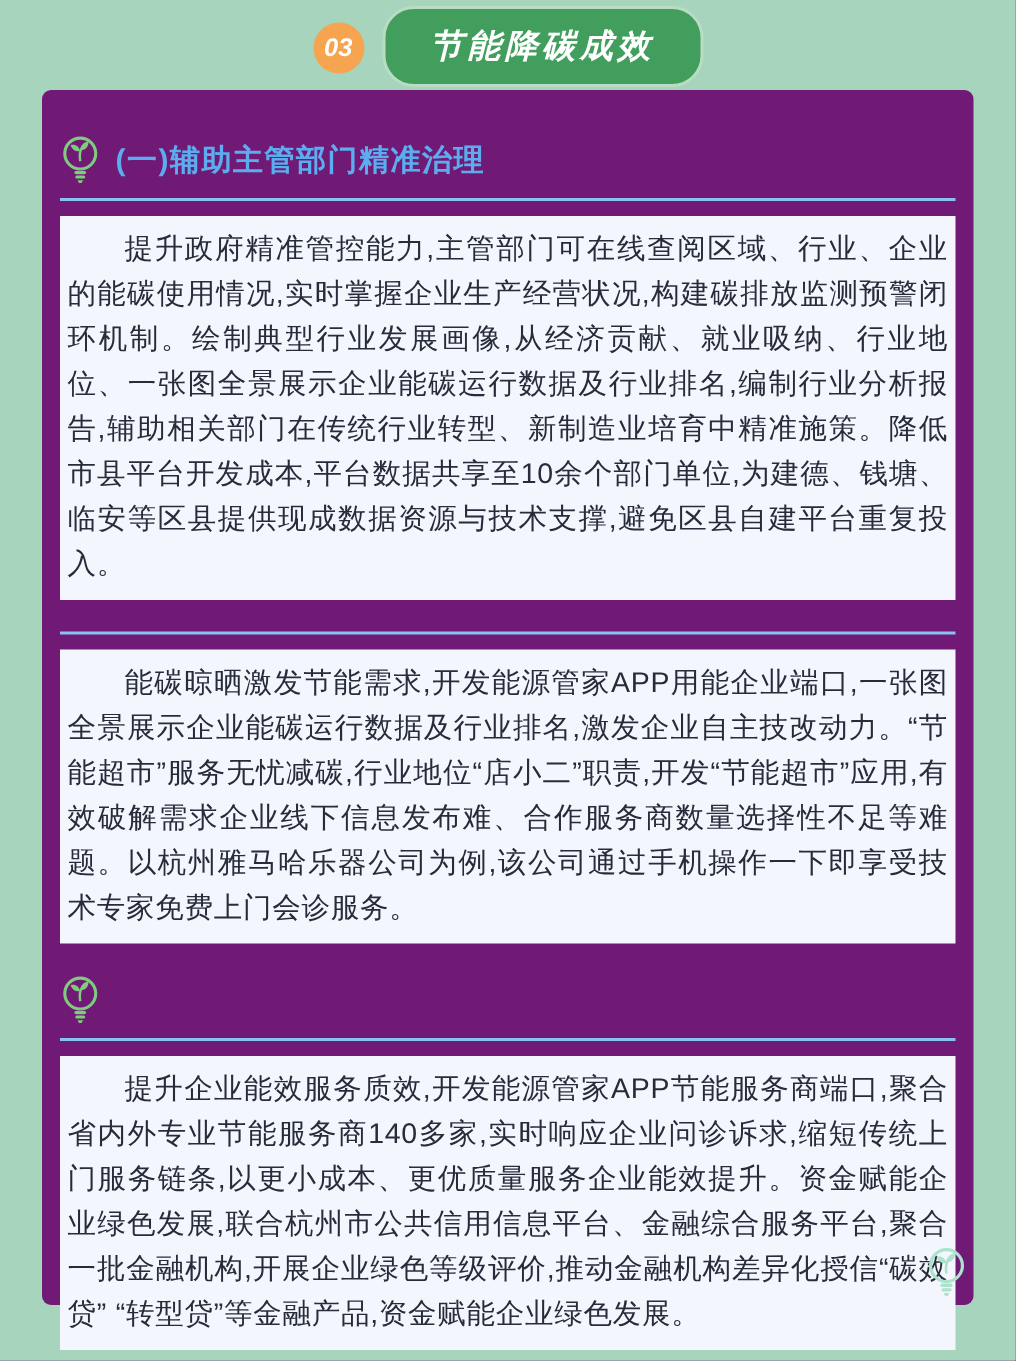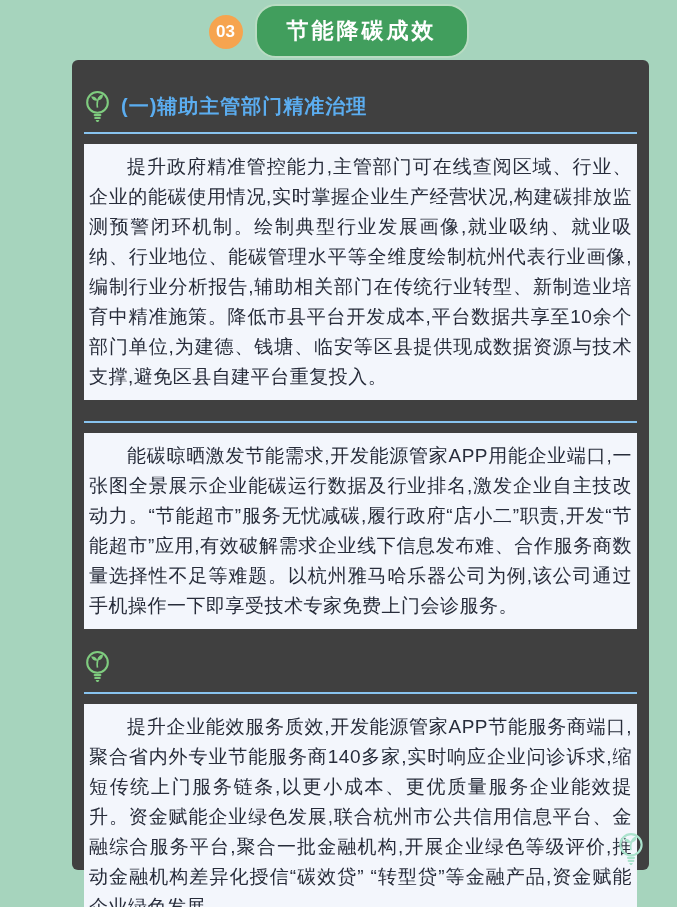--- a/index.html
+++ b/index.html
@@ -9,43 +9,42 @@
   }
   #page{
     position:relative;
     width:677px;height:907px;
     background:#a6d4bd;
     overflow:hidden;
   }
   
   .header{
     position:absolute;top:0;left:0;right:0;height:62px;
-    display:flex;align-items:center;justify-content:center;gap:12px;
+    display:flex;align-items:center;justify-content:center;gap:12px;font-style:italic;
   }
   .num-circle{
     width:34px;height:34px;border-radius:50%;
     background:#f6a44f;
     display:flex;align-items:center;justify-content:center;
     color:#ffffff;font-weight:700;font-size:17px;
     margin-top:2px;
   }
   .title-pill{
     background:#419e5d;
     border:2px solid #b9dcc3;
     border-radius:21px;
     padding:10px 30px;
     color:#ffffff;font-weight:700;font-size:22px;letter-spacing:3px;
   }
   
   .card{
     position:absolute;left:28px;right:28px;top:60px;bottom:37px;
-    background:#404040;border-radius:6px;
+    background:#701a75;border-radius:6px;
     padding:30px 12px 0 12px;
     box-sizing:border-box;
-    margin-left:44px;
   }
   
   .sec{margin-bottom:21px;}
   .sec-head{
     display:flex;align-items:center;gap:10px;
     padding-left:0;
   }
   .bulb{display:inline-flex;color:#7fcc7f;}
   .bulb svg{width:27px;height:33px;}
   .sec-title{
@@ -92,26 +91,26 @@
             <path d="M12.8 10.5 C9.8 10.8 7.6 9.2 6.8 6.4 C10.2 5.8 12.4 7.6 12.8 10.5 Z" fill="currentColor"></path>
             <path d="M13.4 9.8 C13.2 6.8 15 4.6 18.2 4.0 C18.6 7.4 16.6 9.6 13.4 9.8 Z" fill="currentColor"></path>
             <rect x="9.2" y="23.2" width="7.6" height="2.2" rx="1.1" fill="currentColor"></rect>
             <rect x="9.8" y="26.2" width="6.4" height="2.0" rx="1.0" fill="currentColor"></rect>
             <path d="M11.2 29.2 L14.8 29.2 L13.8 31 L12.2 31 Z" fill="currentColor"></path>
           </svg>
         </span>
         <h2 class="sec-title">(一)辅助主管部门精准治理</h2>
       </div>
       <div class="sec-rule"></div>
-      <p class="sec-body">提升政府精准管控能力,主管部门可在线查阅区域、行业、企业的能碳使用情况,实时掌握企业生产经营状况,构建碳排放监测预警闭环机制。绘制典型行业发展画像,就业吸纳、就业吸纳、行业地位、能碳管理水平等全维度绘制杭州代表行业画像,编制行业分析报告,辅助相关部门在传统行业转型、新制造业培育中精准施策。降低市县平台开发成本,平台数据共享至10余个部门单位,为建德、钱塘、临安等区县提供现成数据资源与技术支撑,避免区县自建平台重复投入。</p>
+      <p class="sec-body">提升政府精准管控能力,主管部门可在线查阅区域、行业、企业的能碳使用情况,实时掌握企业生产经营状况,构建碳排放监测预警闭环机制。绘制典型行业发展画像,从经济贡献、就业吸纳、行业地位、一张图全景展示企业能碳运行数据及行业排名,编制行业分析报告,辅助相关部门在传统行业转型、新制造业培育中精准施策。降低市县平台开发成本,平台数据共享至10余个部门单位,为建德、钱塘、临安等区县提供现成数据资源与技术支撑,避免区县自建平台重复投入。</p>
     </section>
 
     <section class="sec">
       <div class="sec-rule"></div>
-      <p class="sec-body">能碳晾晒激发节能需求,开发能源管家APP用能企业端口,一张图全景展示企业能碳运行数据及行业排名,激发企业自主技改动力。“节能超市”服务无忧减碳,履行政府“店小二”职责,开发“节能超市”应用,有效破解需求企业线下信息发布难、合作服务商数量选择性不足等难题。以杭州雅马哈乐器公司为例,该公司通过手机操作一下即享受技术专家免费上门会诊服务。</p>
+      <p class="sec-body">能碳晾晒激发节能需求,开发能源管家APP用能企业端口,一张图全景展示企业能碳运行数据及行业排名,激发企业自主技改动力。“节能超市”服务无忧减碳,行业地位“店小二”职责,开发“节能超市”应用,有效破解需求企业线下信息发布难、合作服务商数量选择性不足等难题。以杭州雅马哈乐器公司为例,该公司通过手机操作一下即享受技术专家免费上门会诊服务。</p>
     </section>
 
     <section class="sec">
       <div class="sec-head">
         <span class="bulb">
           <svg viewBox="0 0 26 32" aria-hidden="true">
             <circle cx="13" cy="12" r="10" fill="none" stroke="currentColor" stroke-width="2"></circle>
             <path d="M13 17 C12.2 12.5 12.6 10 14.6 7.2" fill="none" stroke="currentColor" stroke-width="1.6"></path>
             <path d="M12.8 10.5 C9.8 10.8 7.6 9.2 6.8 6.4 C10.2 5.8 12.4 7.6 12.8 10.5 Z" fill="currentColor"></path>
             <path d="M13.4 9.8 C13.2 6.8 15 4.6 18.2 4.0 C18.6 7.4 16.6 9.6 13.4 9.8 Z" fill="currentColor"></path>

